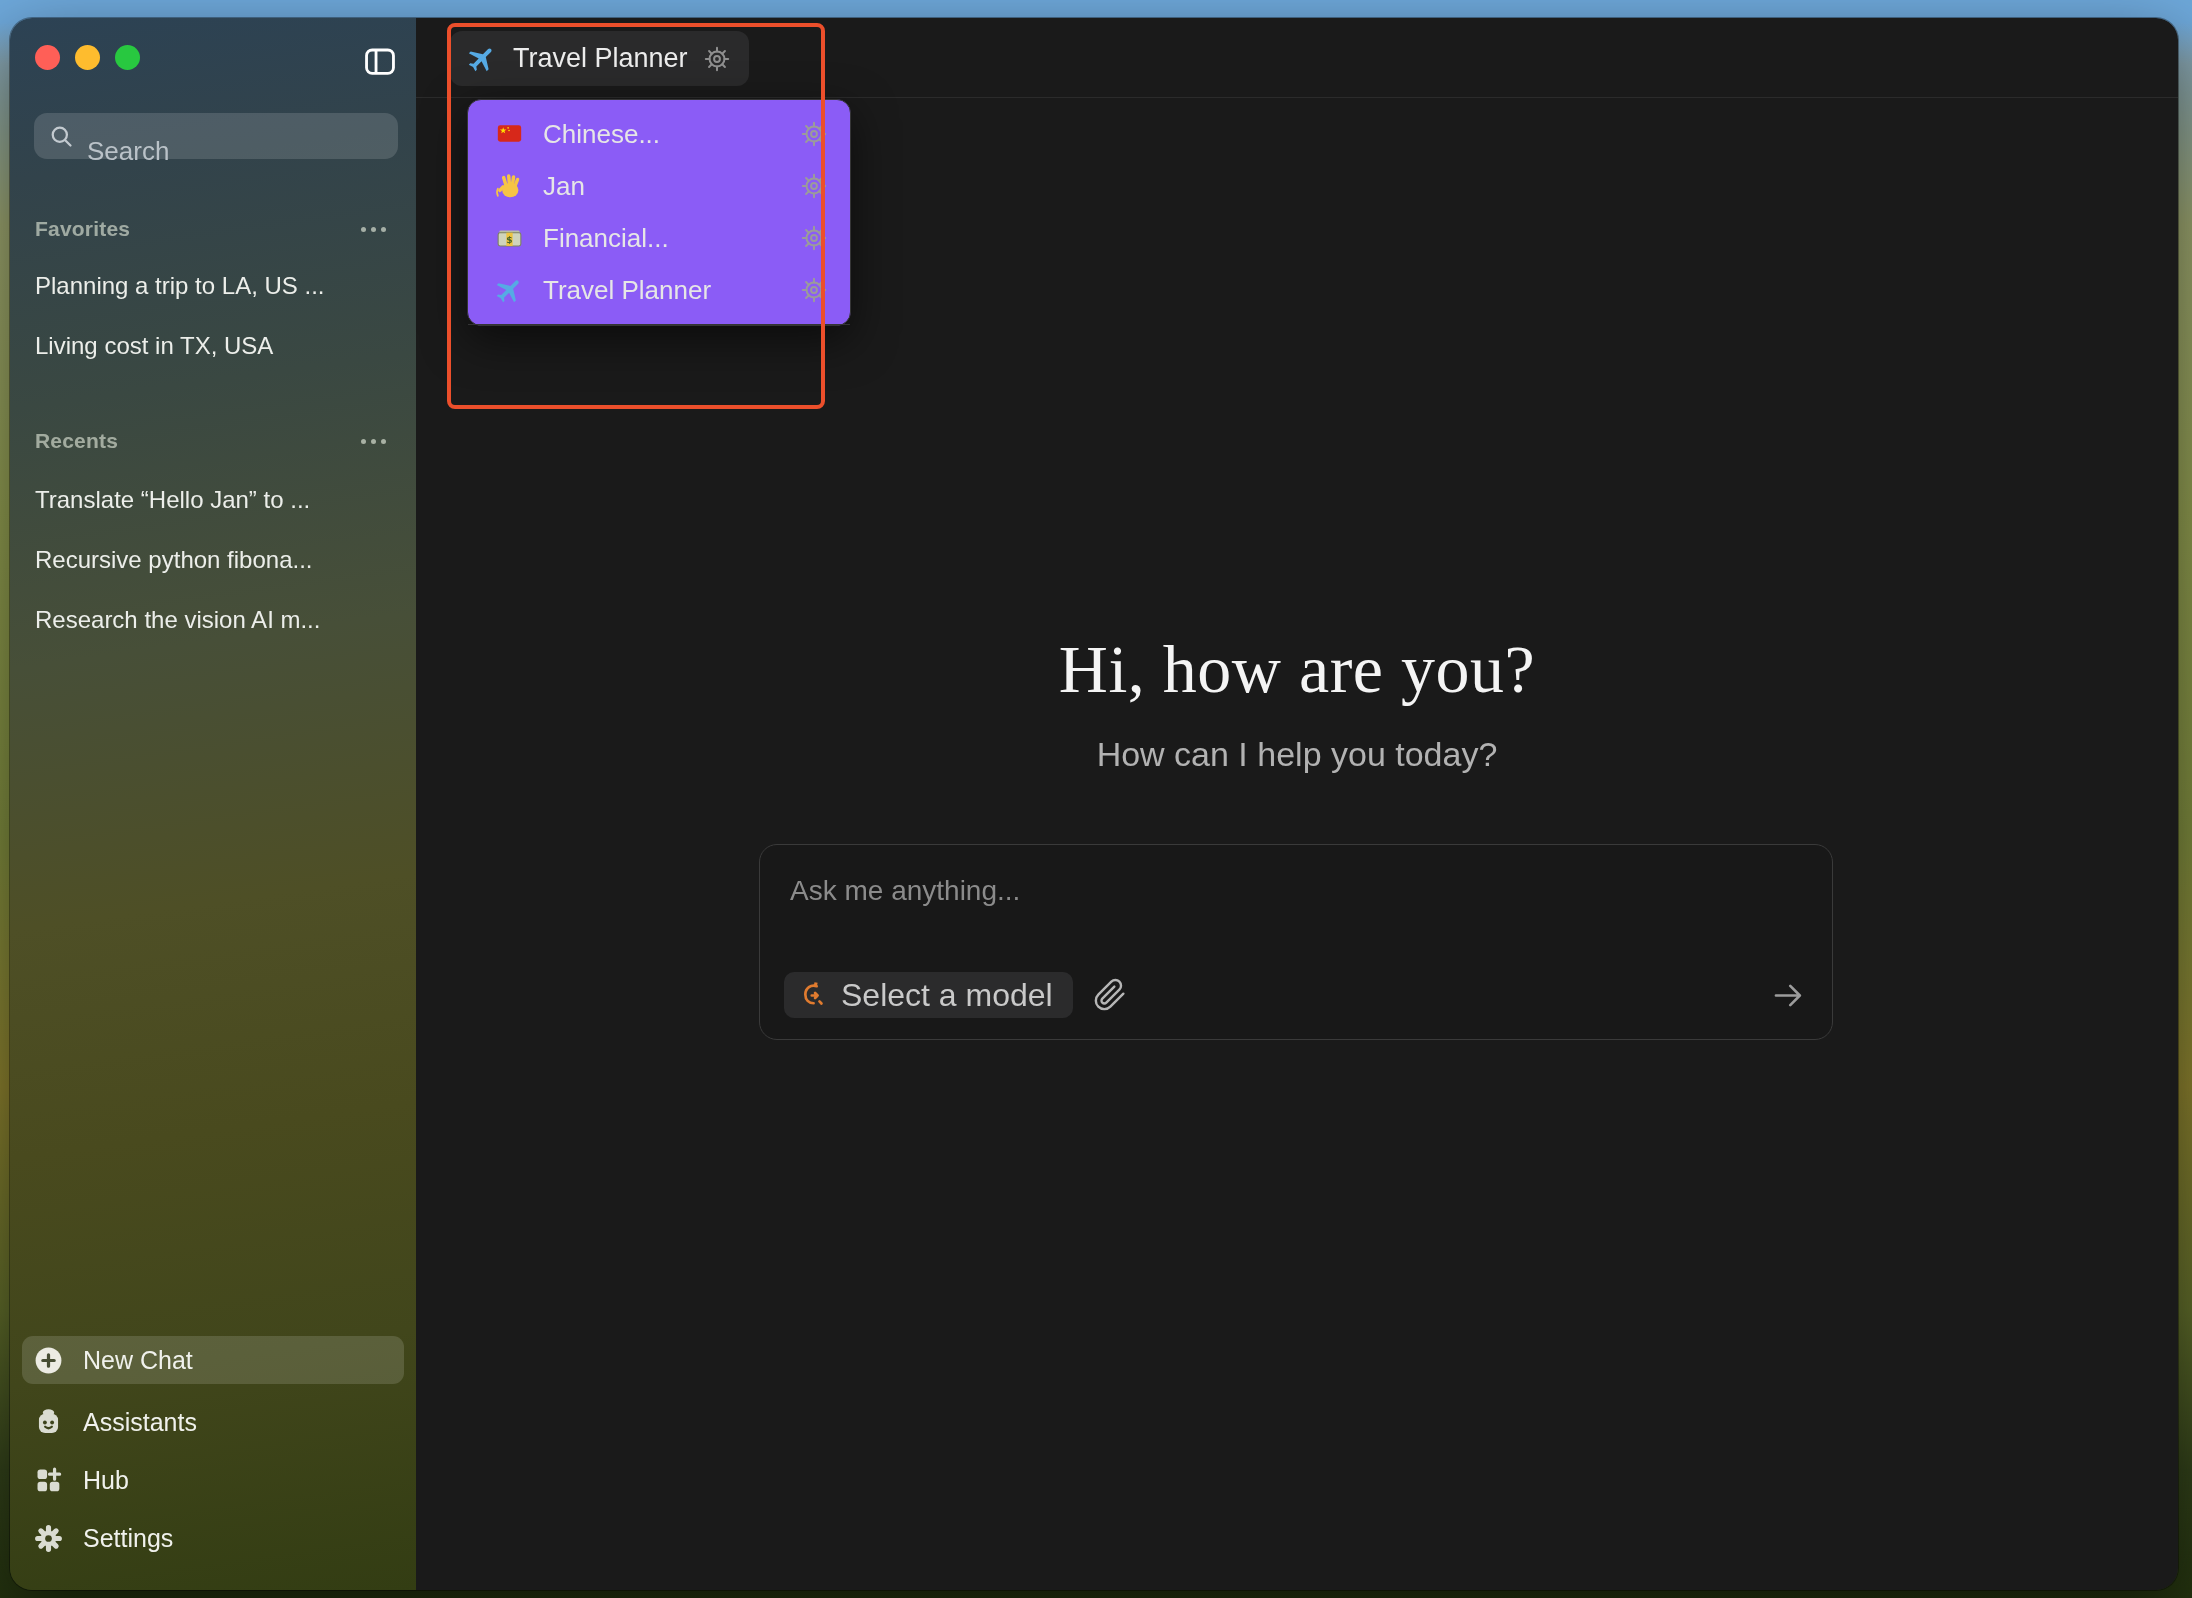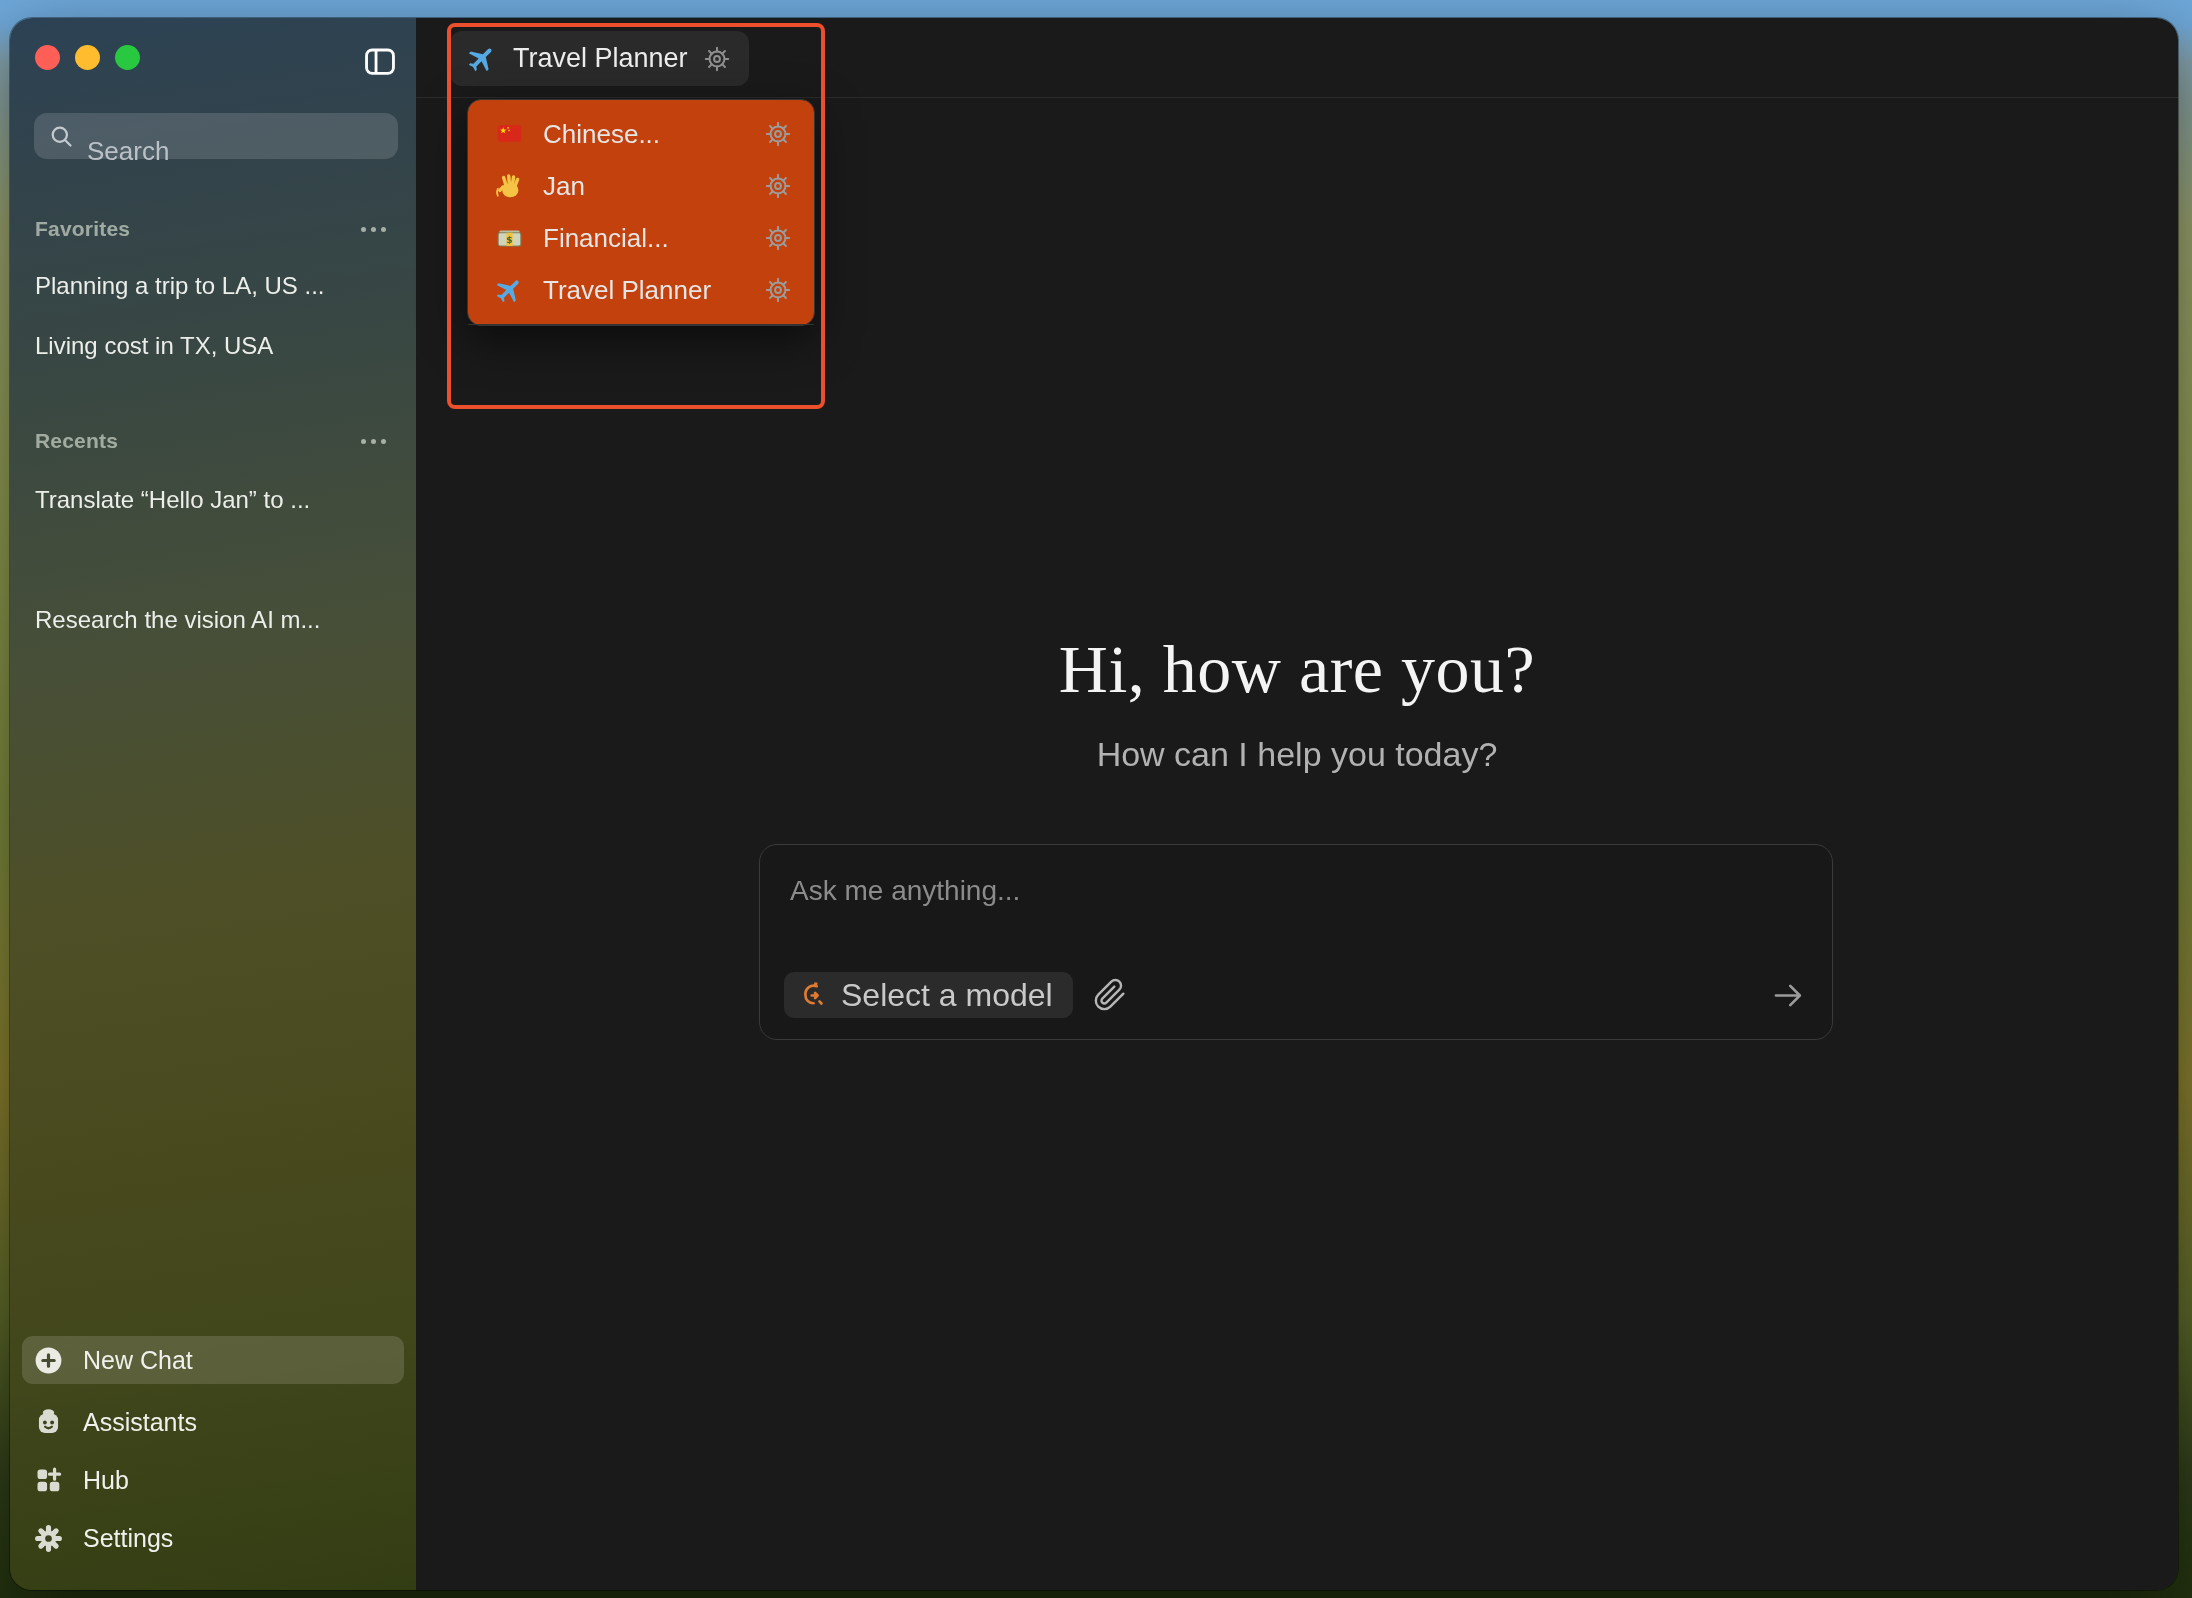--- a/index.html
+++ b/index.html
@@ -60,22 +60,22 @@
   
   .main { flex:1; position:relative; background:#1a1a1a; }
   .main-header { position:absolute; left:0; right:0; top:0; height:80px;
     border-bottom:1px solid #2b2b2b; }
 
   .assistant-pill { position:absolute; left:34px; top:13px; height:55px;
     display:flex; align-items:center; gap:15px; padding:0 18px 0 16px;
     background:#2a2a2b; border:none; border-radius:12px; cursor:pointer; }
   .assistant-pill .pill-label { font-size:27px; color:#ececec; }
 
-  .assistant-menu { position:absolute; left:51px; top:81px; width:348px;
-    background:#c2410c; border:1px solid #353536; border-radius:14px;
+  .assistant-menu { position:absolute; left:51px; top:81px; width:384px;
+    background:#8b5cf6; border:1px solid #353536; border-radius:14px;
     box-shadow:0 14px 44px rgba(0,0,0,.55); padding-top:8px; z-index:5; }
   .menu-row { height:52px; display:flex; align-items:center; gap:18px;
     padding:0 22px 0 26px; cursor:pointer; }
   .menu-row .menu-label { font-size:26px; color:#e6e6e6; white-space:nowrap; }
   .menu-row .gear { margin-left:auto; }
   .menu-divider { border-top:1px solid #343435; margin-top:8px; }
   .create-row { height:64px; display:flex; align-items:center; gap:18px;
     padding:0 26px; cursor:pointer; }
   .create-row .menu-label { font-size:26px; color:#ececec; }
 
@@ -155,20 +155,23 @@
         <span class="label">Recents</span>
         <button class="dots-btn">
             <i></i>
             <i></i>
             <i></i>
           </button>
       </div>
       <div class="side-item" style="top:460px">
         <span>Translate “Hello Jan” to ...</span>
       </div>
+      <div class="side-item" style="top:520px">
+        <span>Recursive python fibona...</span>
+      </div>
       <div class="side-item" style="top:580px">
         <span>Research the vision AI m...</span>
       </div>
 
       <div class="nav-item active" style="top:1318px">
         <span class="nav-icon">
           <svg width="31" height="31" viewBox="0 0 24 24">
             <circle cx="12" cy="12" r="10" fill="#ecebe3"></circle>
             <path d="M12 7.6v8.8M7.6 12h8.8" stroke="#474d33" stroke-width="2.5" stroke-linecap="round"></path>
           </svg>

